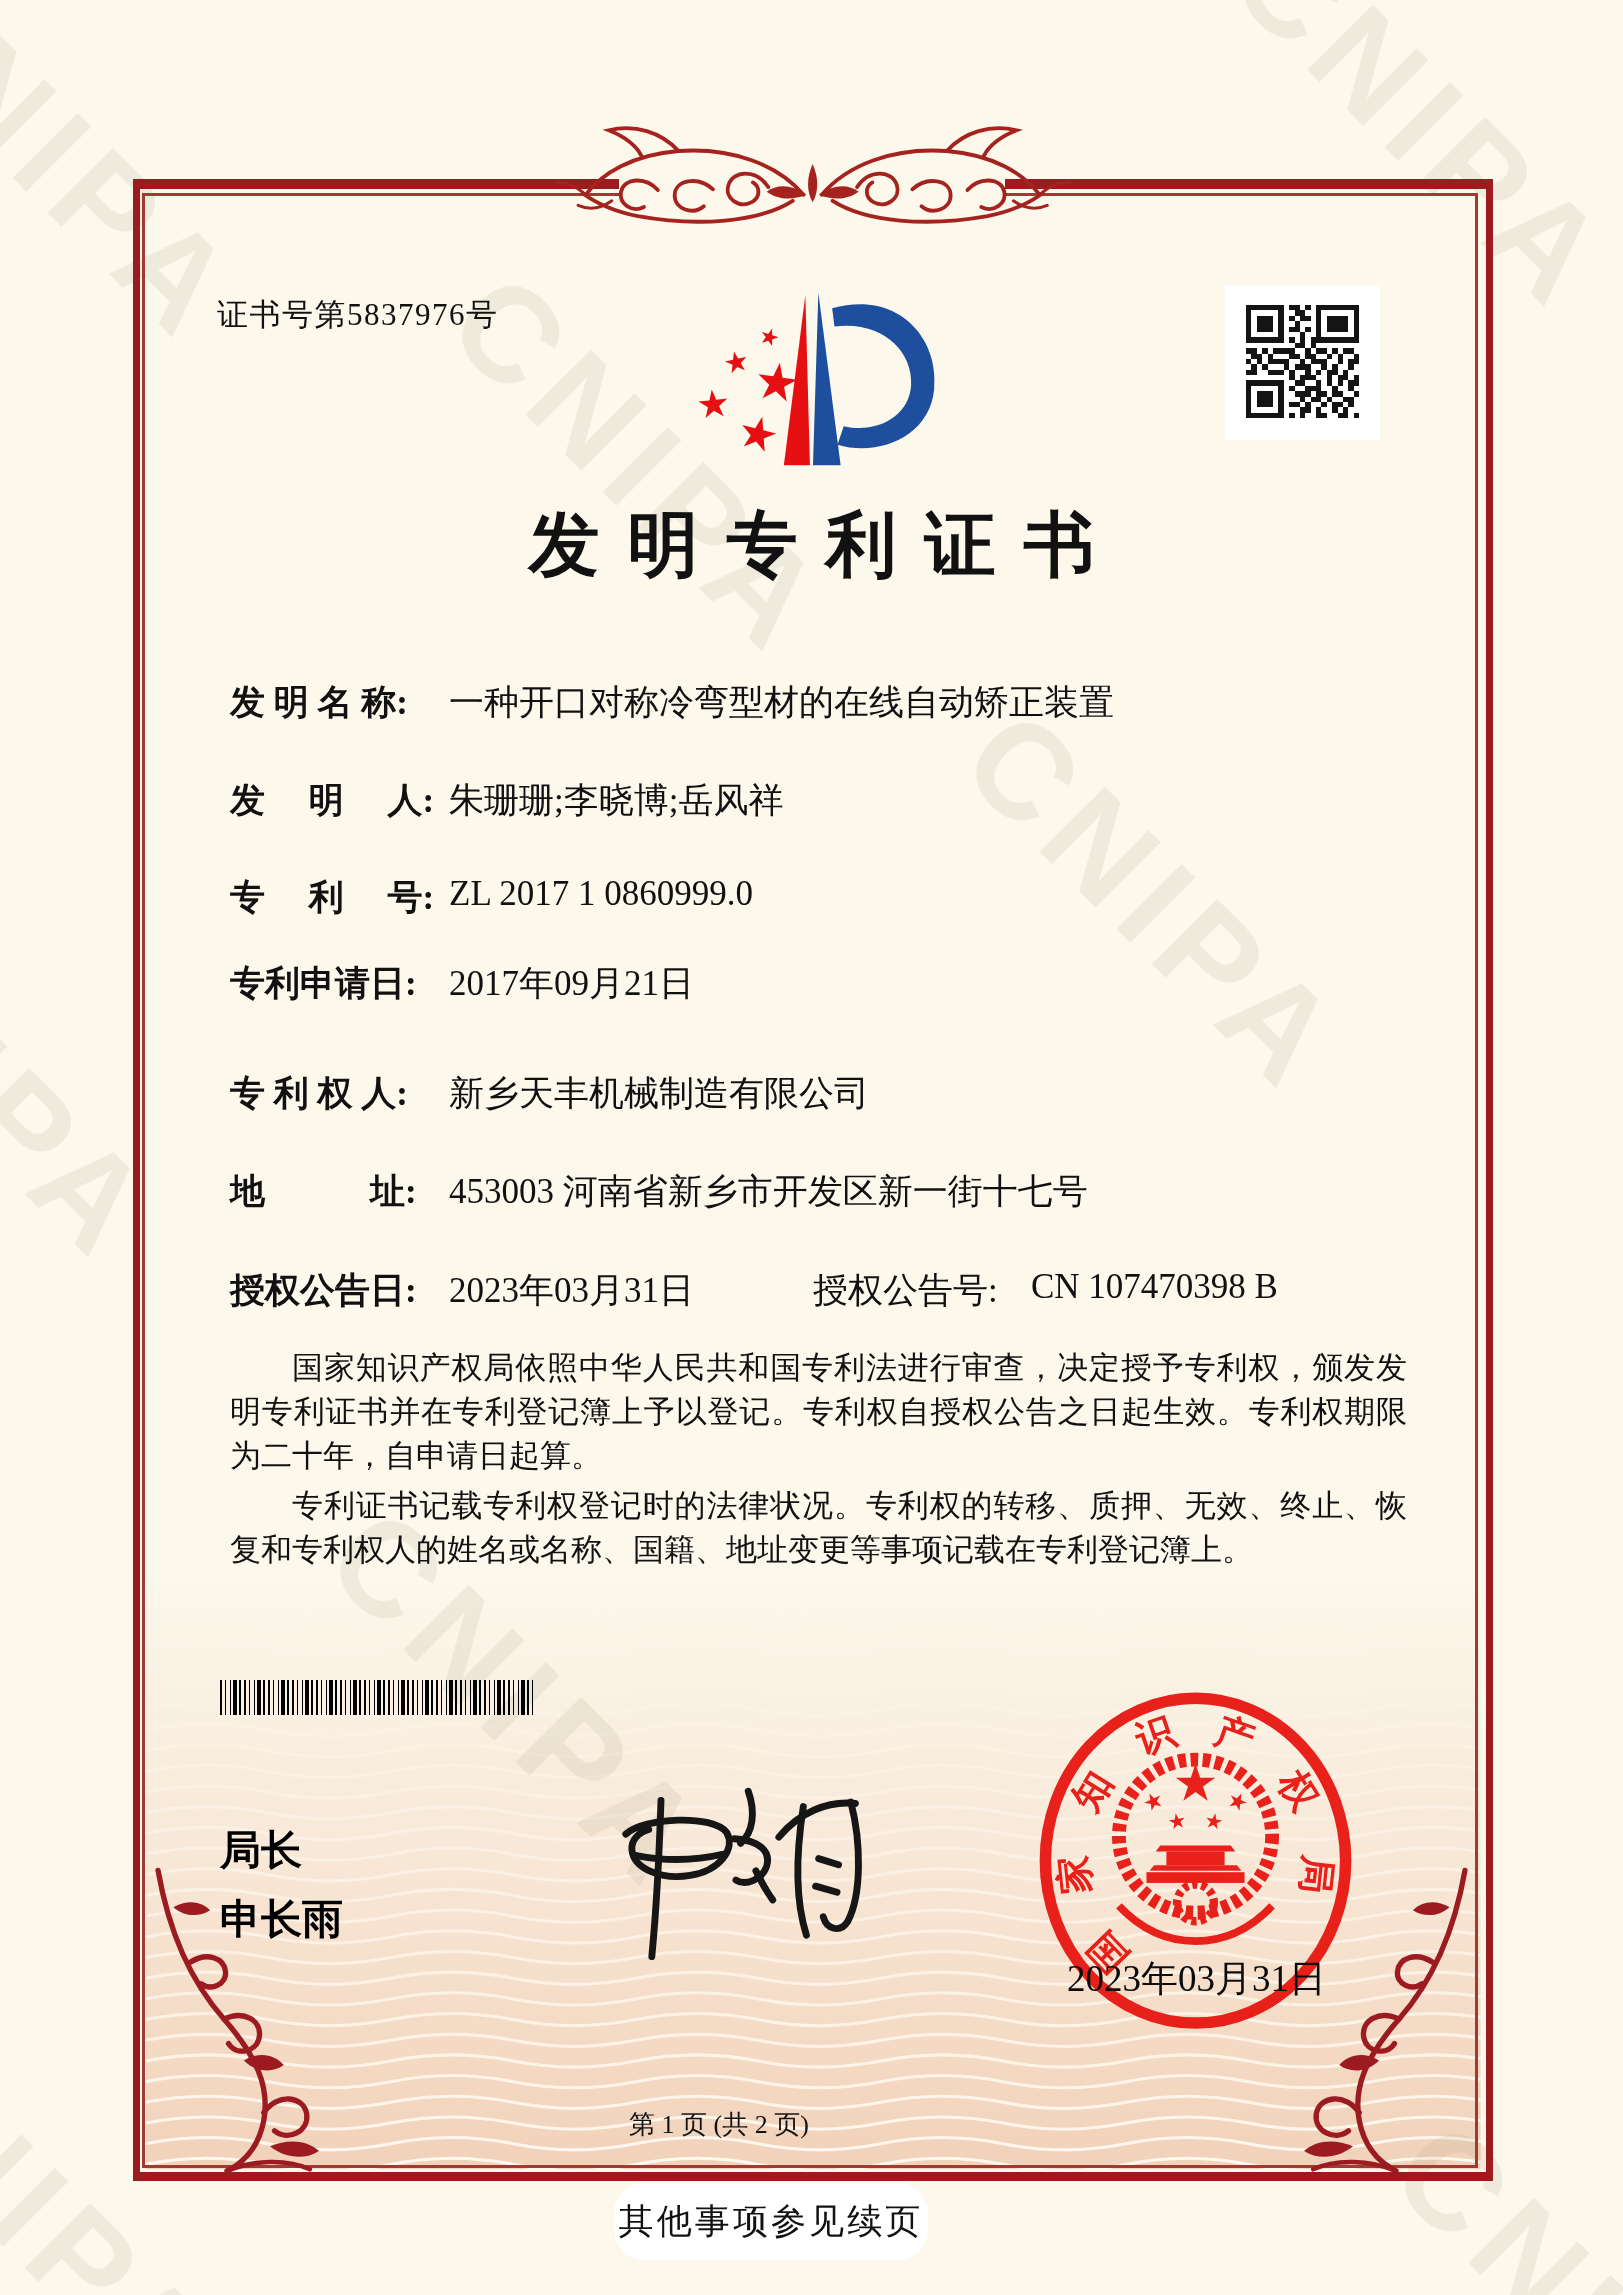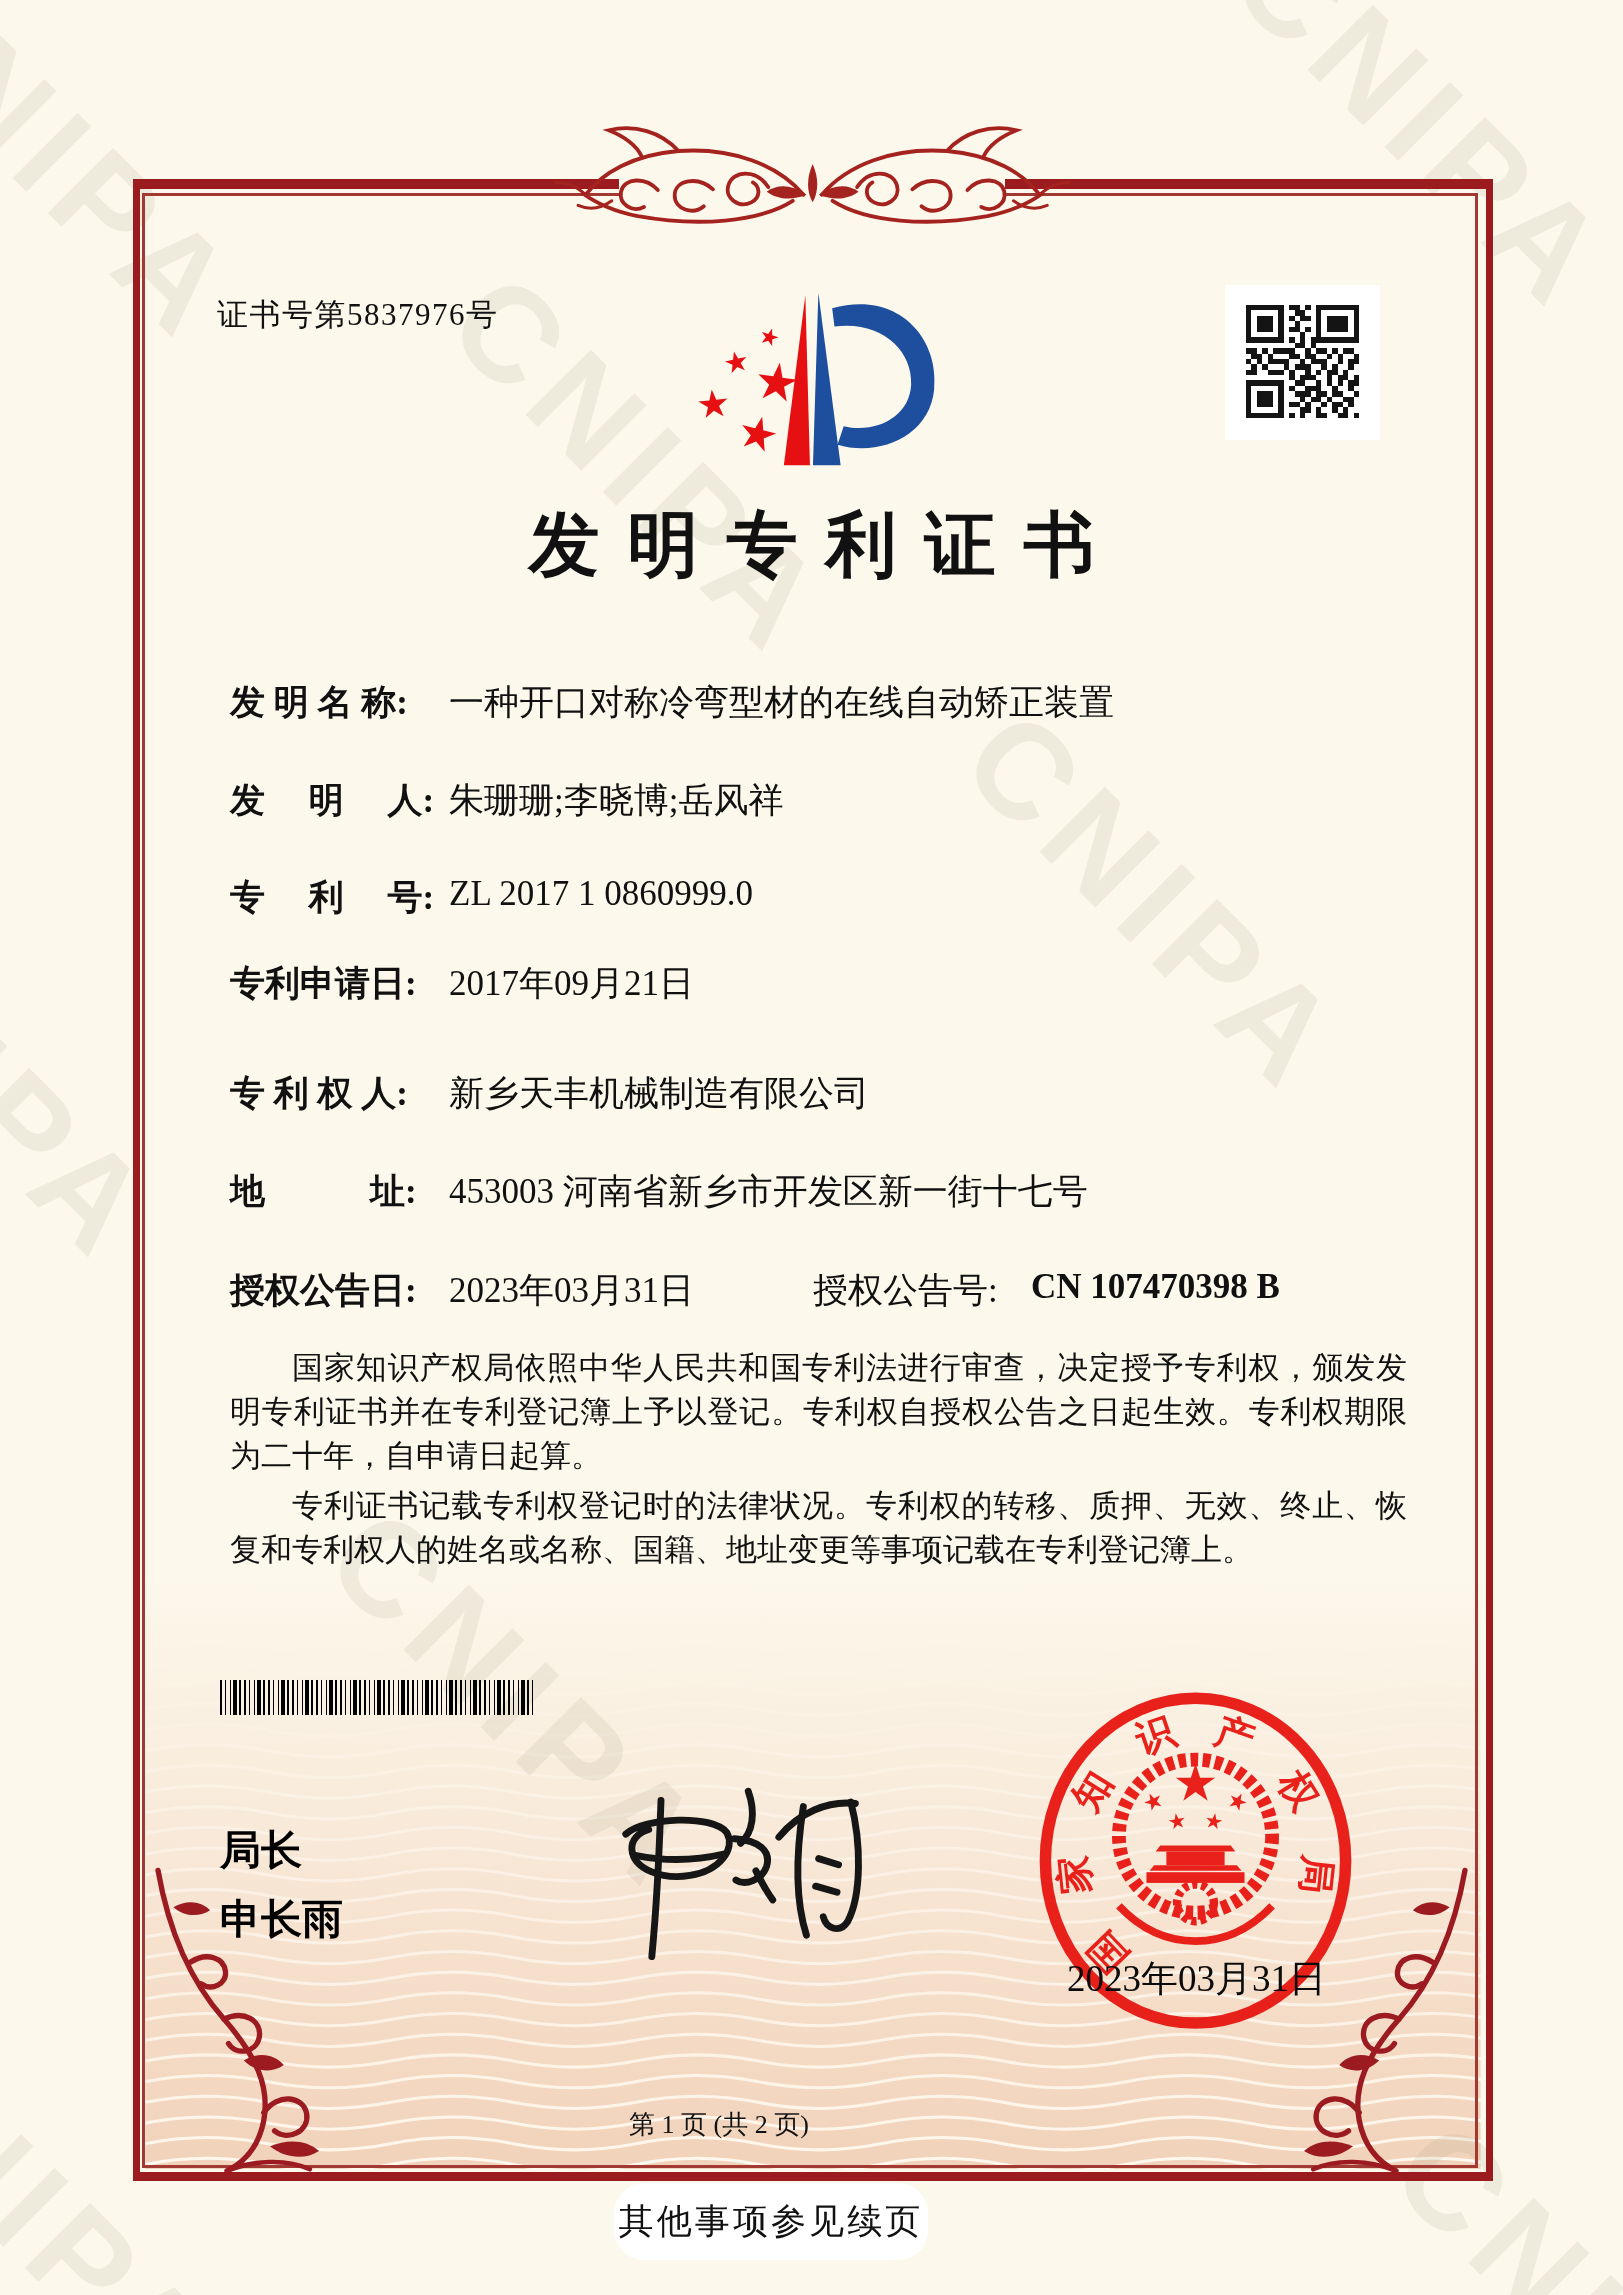--- a/index.html
+++ b/index.html
@@ -60,21 +60,21 @@
   .doc-title{
     position:absolute;left:0;right:0;top:498px;text-align:center;
     font-size:71px;font-weight:bold;letter-spacing:28px;padding-left:28px;
     z-index:6;
   }
   
   .frow{position:absolute;font-size:35px;z-index:6;white-space:pre;}
   .flabel{position:absolute;left:230px;top:0;white-space:pre;font-weight:bold;}
   .fvalue{position:absolute;left:449px;top:0;white-space:pre;}
   .glabel{position:absolute;left:813px;top:0;white-space:pre;}
-  .gvalue{position:absolute;left:1031px;top:0;white-space:pre;font-weight:bold;}
+  .gvalue{position:absolute;left:1031px;top:0;white-space:pre;}
   
   .legal{
     position:absolute;left:230px;top:1346px;width:1177px;
     font-size:31px;line-height:44px;z-index:6;text-align:justify;
   }
   .legal p{margin:0 0 6.1px 0;text-indent:2em;}
   
   .barcode{
     position:absolute;left:220px;top:1680px;width:313px;height:35px;z-index:6;
     background:repeating-linear-gradient(90deg,

